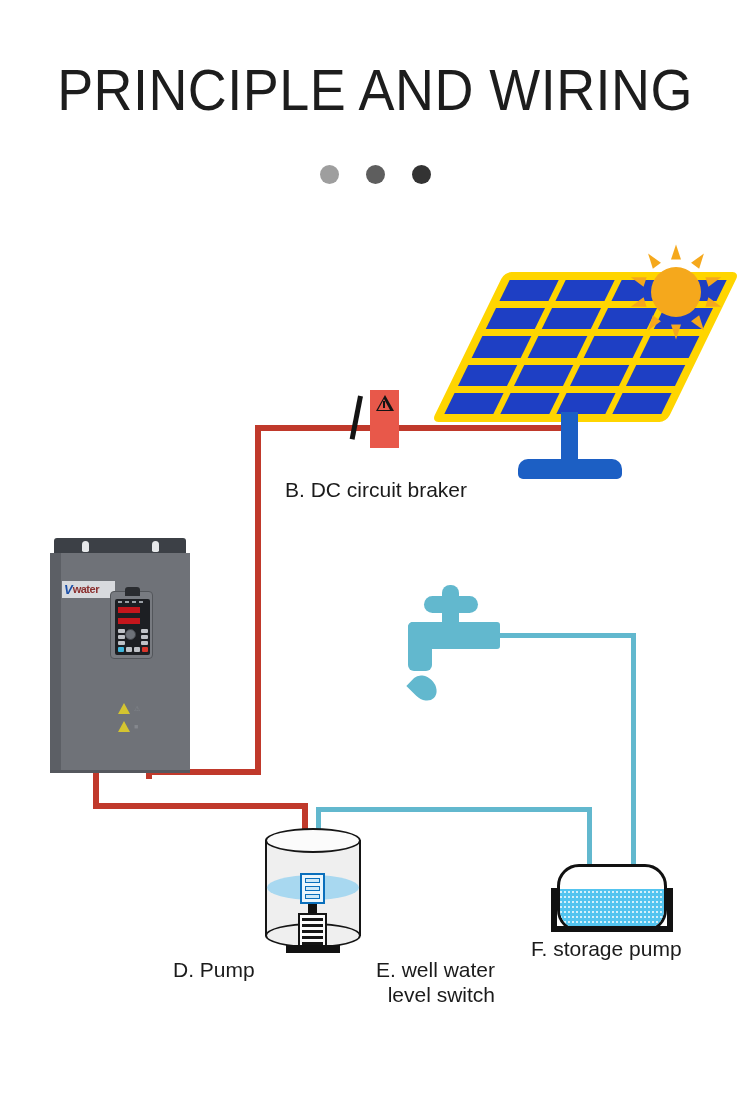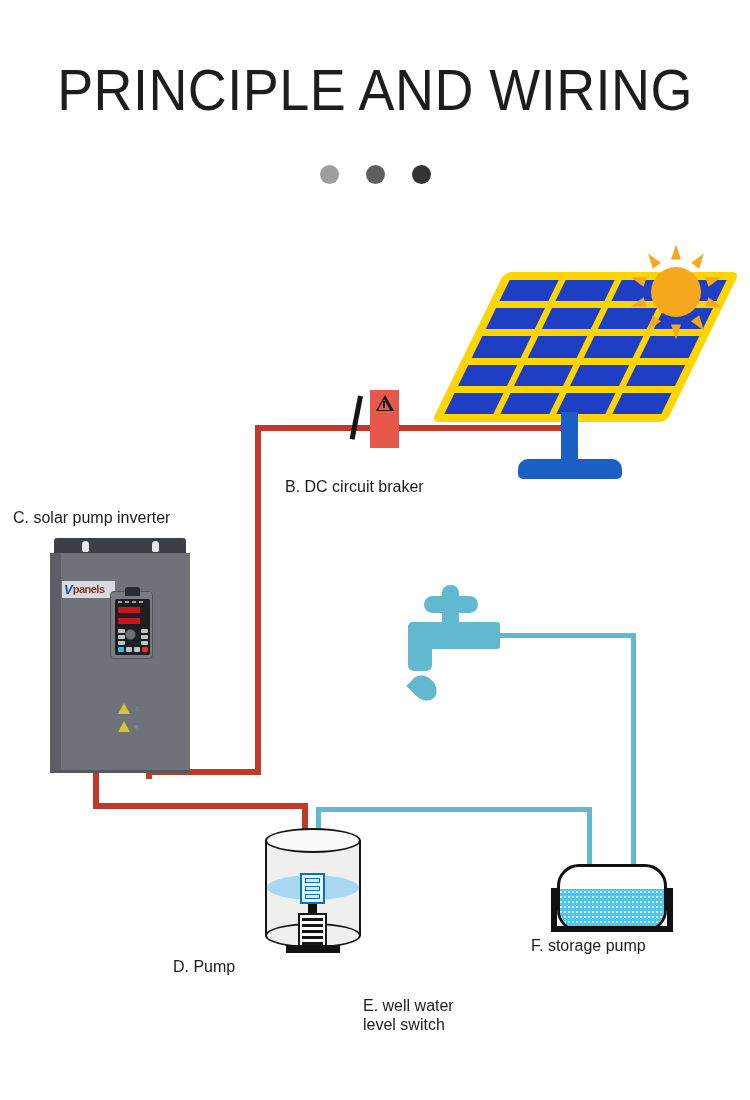--- a/index.html
+++ b/index.html
@@ -27,27 +27,27 @@
     transform-origin: center center;
     white-space: nowrap;
   }
   .dots { position: absolute; left: 0; top: 165px; width: 750px;
           display: flex; justify-content: center; gap: 27px; }
   .dot { width: 19px; height: 19px; border-radius: 50%; }
 
   
   .lbl {
     position: absolute;
-    font-size: 16px;
+    font-size: 21px;
     color: #1b1b1b;
     white-space: nowrap;
     line-height: 1.18;
     font-family: "Liberation Sans", sans-serif;
   }
-  .lbl.multi { white-space: normal; text-align: left; margin-top: 39px; }
+  .lbl.multi { white-space: normal; text-align: right; }
 
   
   .wire { position: absolute; background: #c0392b; }
   .pipe { position: absolute; background: #62b8ce; }
 
   
   #solar-panel { position: absolute; left: 468px; top: 272px; width: 235px; height: 150px; }
   .panel-frame {
     position: absolute; inset: 0;
     background: #ffd500;
@@ -263,21 +263,21 @@
   <div id="inverter">
     <div id="inv-bracket">
       <span class="inv-slot" style="left:28px;"></span>
       <span class="inv-slot" style="left:98px;"></span>
     </div>
     <div id="inv-body">
       <div id="inv-body-shade"></div>
 
       <div id="inv-logo">
         <span id="inv-logo-v">V</span>
-        <span id="inv-logo-txt">panels</span>
+        <span id="inv-logo-txt">water</span>
       </div>
 
       <div id="keypad-outer">
         <div id="keypad-knob"></div>
         <div id="keypad">
           <div class="kp-leds">
             <span class="kp-led"></span>
             <span class="kp-led"></span>
             <span class="kp-led"></span>
             <span class="kp-led"></span>
@@ -361,19 +361,18 @@
         <span class="wave" style="top:22px;"></span>
         <span class="wave" style="top:27px;"></span>
         <span class="wave" style="top:32px;"></span>
         <span class="wave" style="top:37px;"></span>
       </div>
     </div>
     <div id="tank-foot"></div>
   </div>
 
   <div class="lbl" style="left:285px; top:478px;">B. DC circuit braker</div>
-  <div class="lbl" style="left:13px; top:509px;">C. solar pump inverter</div>
   <div class="lbl" style="left:173px; top:958px;">D. Pump</div>
   <div class="lbl multi" style="left:363px; top:958px; width:132px; white-space:pre-line;">E. well water
 level switch</div>
   <div class="lbl" style="left:531px; top:937px;">F. storage pump</div>
 
 </div>
 
 </body></html>

